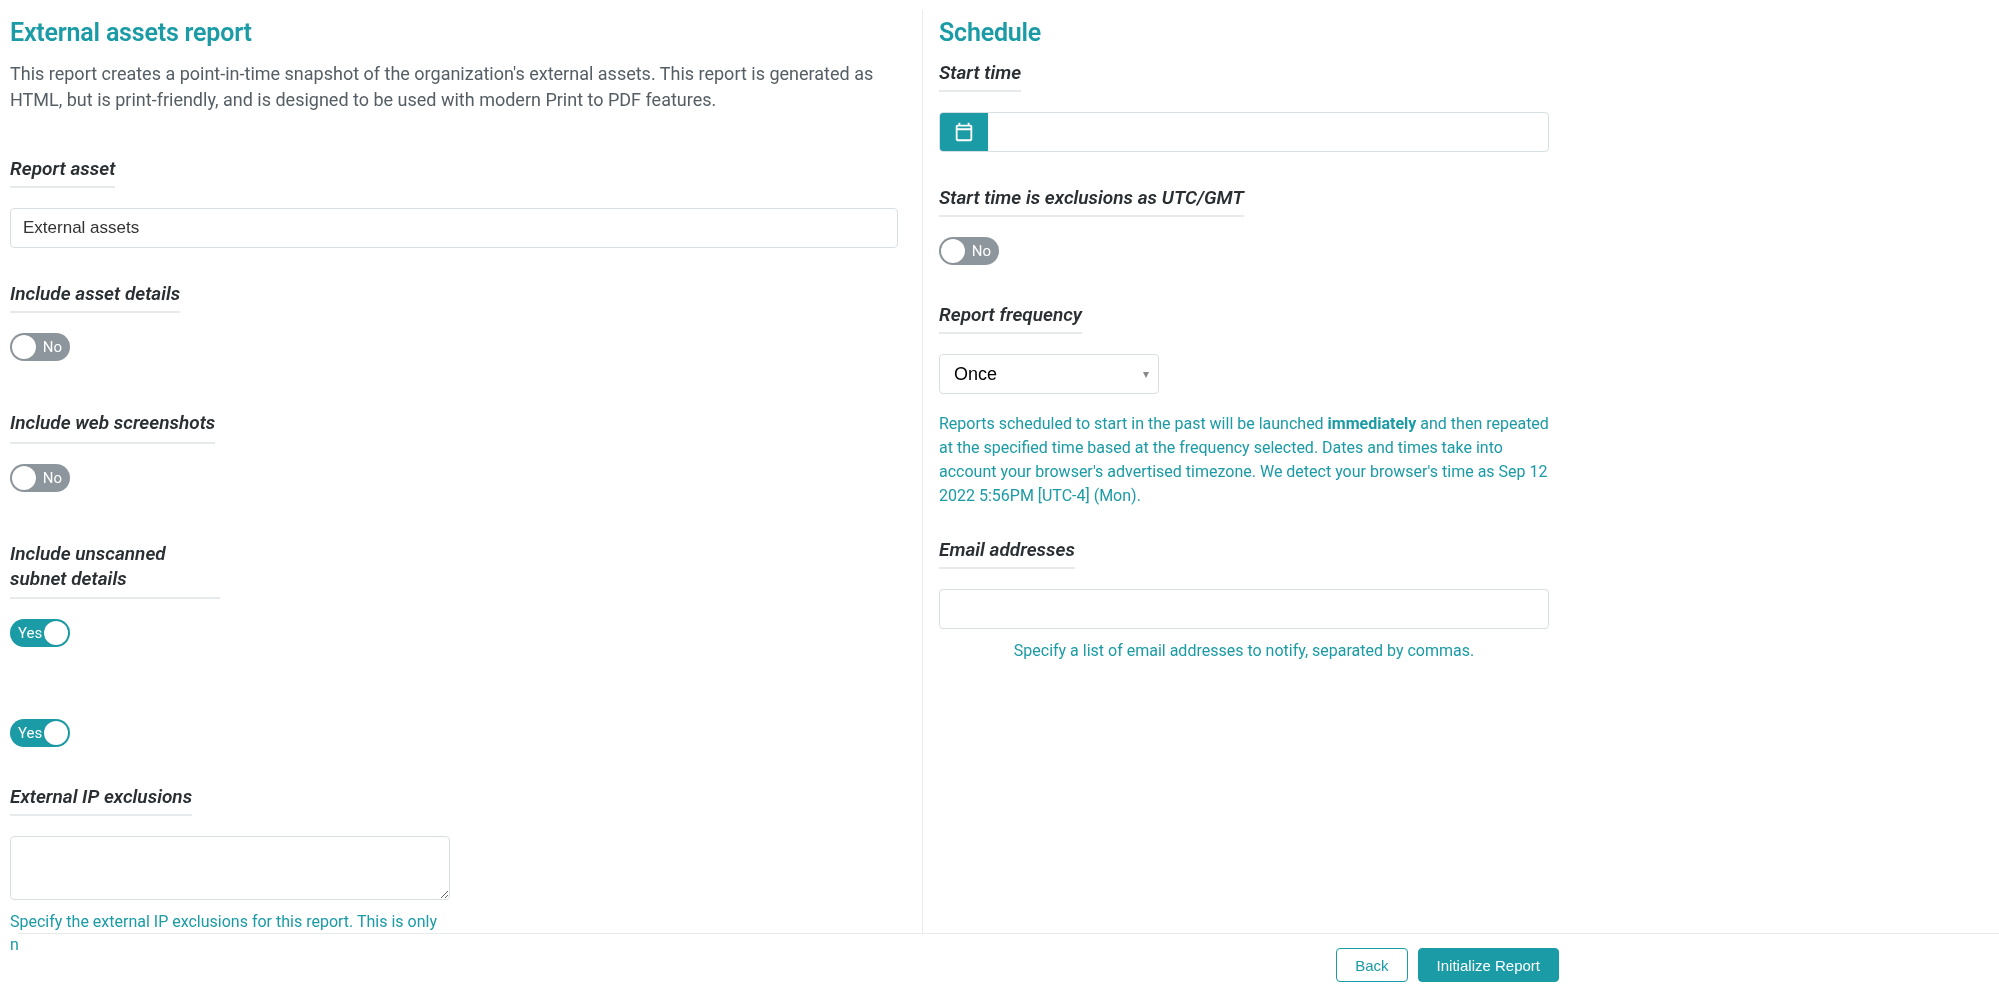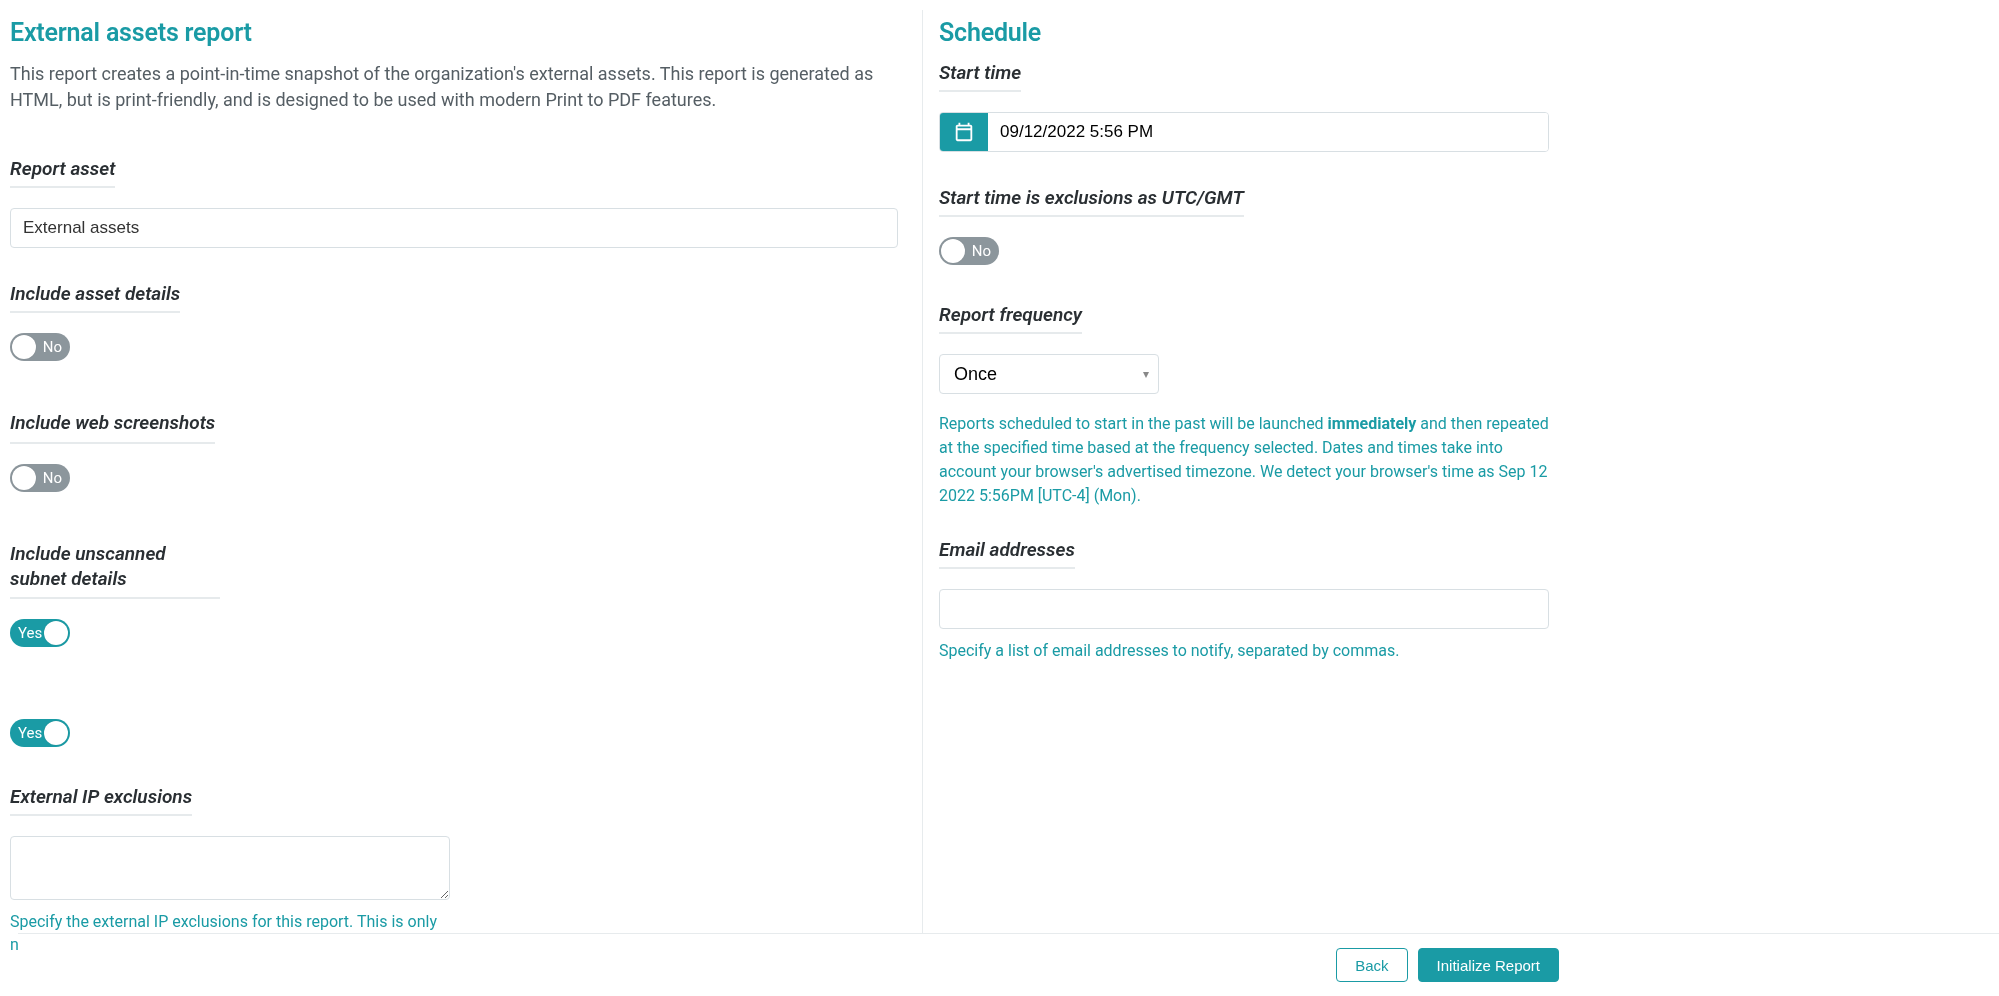--- a/index.html
+++ b/index.html
@@ -291,21 +291,20 @@
       <h1 class="section-title">Schedule</h1>
 
       <div class="field-group">
         <span class="field-label">Start time</span>
         <div class="dt-row">
           <div class="dt-icon">
             <svg viewBox="0 0 24 24">
                 <path d="M19 4h-1V2h-2v2H8V2H6v2H5C3.9 4 3 4.9 3 6v14c0 1.1.9 2 2 2h14c1.1 0 2-.9 2-2V6c0-1.1-.9-2-2-2zm0 16H5V10h14v10zM5 8V6h14v2H5z"></path>
               </svg>
           </div>
-          <input class="dt-input" type="text" value="09/12/2022 5:56 PM" style="">
         </div>
       </div>
 
       <div class="field-group">
         <span class="field-label">Start time is exclusions as UTC/GMT</span><br>
         <div class="toggle off">
           <span class="knob"></span>
           <span class="tlabel">No</span>
         </div>
       </div>
@@ -320,21 +319,21 @@
         </div>
       </div>
 
       <div class="note">
         <span>Reports scheduled to start in the past will be launched </span><b>immediately</b><span> and then repeated at the specified time based at the frequency selected. Dates and times take into account your browser's advertised timezone. We detect your browser's time as Sep 12 2022 5:56PM [UTC-4] (Mon).</span>
       </div>
 
       <div class="field-group" style="margin-top:30px;">
         <span class="field-label">Email addresses</span>
         <input class="text-input" type="text" style="">
-        <div class="hint" style="max-width:none;">Specify a list of email addresses to notify, separated by commas.</div>
+        <div class="hint" style="max-width:none;text-align:center;">Specify a list of email addresses to notify, separated by commas.</div>
       </div>
 
     </div>
   </div>
 
   <div class="footer-bar">
     <button class="btn btn-outline">Back</button>
     <button class="btn btn-primary">Initialize Report</button>
   </div>
 </div>

